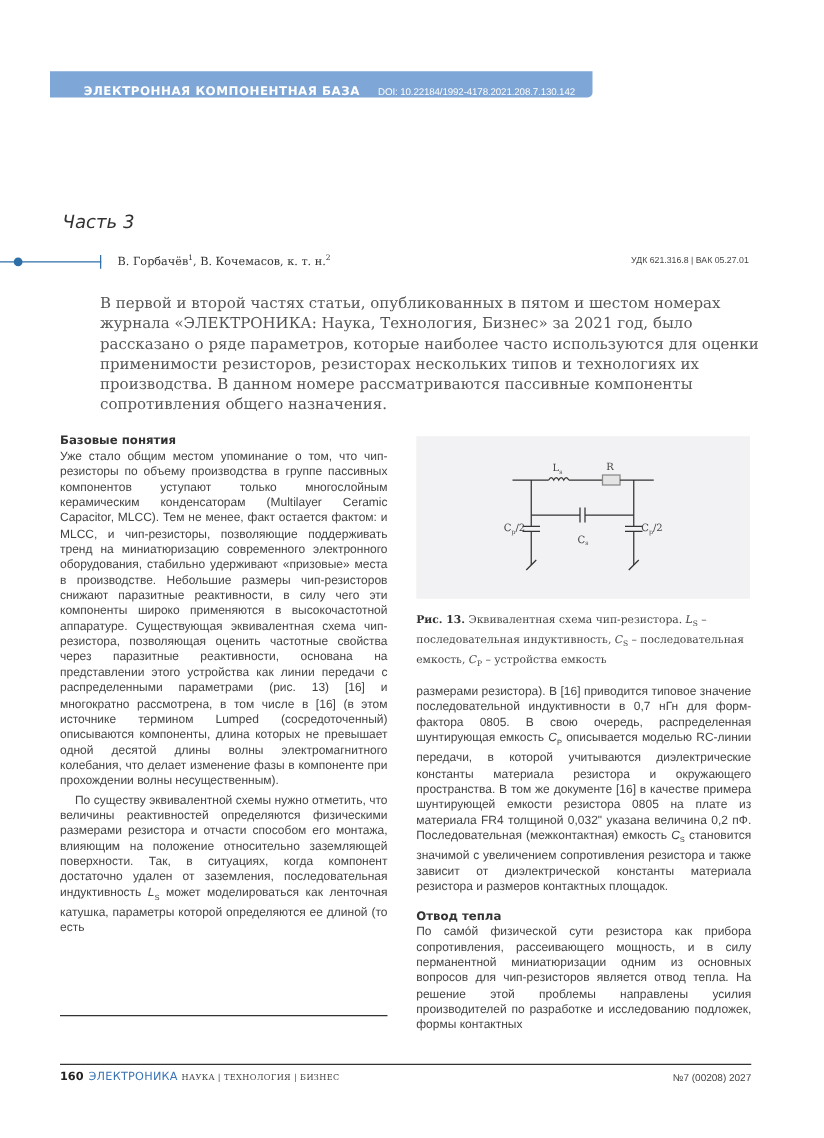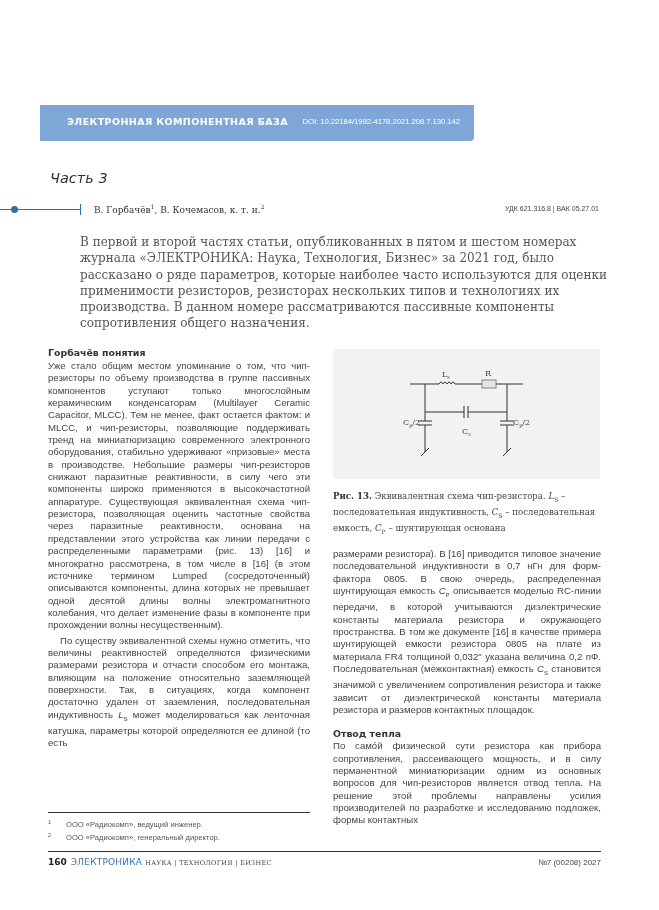--- a/index.html
+++ b/index.html
@@ -1,19 +1,19 @@
 <!DOCTYPE html>
 <html><head>
 <meta charset="utf-8">
 <style>
   html, body { margin: 0; padding: 0; background: #ffffff; }
   body { width: 659px; height: 910px; position: relative; overflow: hidden;
          font-family: "DejaVu Sans", sans-serif; color: #333; }
   .page { position: absolute; left: 0; top: 0; width: 659px; height: 910px; background: #fff; }
-  .header-wrap { position: absolute; left: 40px; top: 57px; width: 434px; height: 36px; background: #7ea6d6; border-radius: 0 0 4px 0; margin-top: 48px; }
+  .header-wrap { position: absolute; left: 40px; top: 57px; width: 434px; height: 21px; background: #7ea6d6; border-radius: 0 0 4px 0; }
   .section-label { position: absolute; left: 27px; top: 11px; font-family: "DejaVu Sans", sans-serif;
                    font-weight: bold; font-size: 9.5px; color: #ffffff; letter-spacing: 0.4px; }
   .doi { position: absolute; right: 14px; top: 12px; font-family: "Liberation Sans", sans-serif;
          font-size: 7.8px; color: #ffffff; letter-spacing: -0.1px; }
 
   .title { position: absolute; left: 50px; top: 108px; width: 440px; font-family: "DejaVu Sans", sans-serif;
            font-weight: bold; font-size: 24px; line-height: 31px; color: #222; letter-spacing: -0.3px; }
   .subtitle { position: absolute; left: 50px; top: 170px; font-family: "DejaVu Sans", sans-serif;
               font-size: 14.5px; color: #333; font-style: italic; }
 
@@ -77,21 +77,21 @@
   <div class="author-dot"></div>
   <div class="author-tick"></div>
   <div class="authors">
     <span>В. Горбачёв</span><sup>1</sup><span>, В. Кочемасов, к. т. н.</span><sup>2</sup>
   </div>
   <div class="udk">УДК 621.316.8 | ВАК 05.27.01</div>
 
   <div class="lead">В первой и второй частях статьи, опубликованных в пятом и шестом номерах журнала «ЭЛЕКТРОНИКА: Наука, Технология, Бизнес» за 2021 год, было рассказано о ряде параметров, которые наиболее часто используются для оценки применимости резисторов, резисторах нескольких типов и технологиях их производства. В данном номере рассматриваются пассивные компоненты сопротивления общего назначения.</div>
 
   <div class="col col-left">
-    <h4 class="h-subsub">Горбачёв понятия</h4>
+    <h4 class="h-subsub">Базовые понятия</h4>
     <p class="para">Уже стало общим местом упоминание о том, что чип-резисторы по объему производства в группе пассивных компонентов уступают только многослойным керамическим конденсаторам (Multilayer Ceramic Capacitor, MLCC). Тем не менее, факт остается фактом: и MLCC, и чип-резисторы, позволяющие поддерживать тренд на миниатюризацию современного электронного оборудования, стабильно удерживают «призовые» места в производстве. Небольшие размеры чип-резисторов снижают паразитные реактивности, в силу чего эти компоненты широко применяются в высокочастотной аппаратуре. Существующая эквивалентная схема чип-резистора, позволяющая оценить частотные свойства через паразитные реактивности, основана на представлении этого устройства как линии передачи с распределенными параметрами (рис. 13) [16] и многократно рассмотрена, в том числе в [16] (в этом источнике термином Lumped (сосредоточенный) описываются компоненты, длина которых не превышает одной десятой длины волны электромагнитного колебания, что делает изменение фазы в компоненте при прохождении волны несущественным).</p>
     <p class="para indent"><span>По существу эквивалентной схемы нужно отметить, что величины реактивностей определяются физическими размерами резистора и отчасти способом его монтажа, влияющим на положение относительно заземляющей поверхности. Так, в ситуациях, когда компонент достаточно удален от заземления, последовательная индуктивность </span><i>L</i><sub style="font-size:6px">S</sub><span> может моделироваться как ленточная катушка, параметры которой определяются ее длиной (то есть</span></p>
   </div>
 
   <div class="figure">
     <svg width="267" height="130" viewBox="0 0 267 130">
       <g stroke="#333" stroke-width="1" fill="none">
         <line x1="77" y1="35" x2="106" y2="35"></line>
         <path d="M106 35 q2 -4 4 0 q2 -4 4 0 q2 -4 4 0 q2 -4 4 0"></path>
         <line x1="122" y1="35" x2="149" y2="35"></line>
@@ -114,34 +114,30 @@
       </g>
       <text class="lbl" x="109" y="28"><tspan>L</tspan><tspan dy="2" font-size="5">s</tspan></text>
       <text class="lbl" x="152" y="27">R</text>
       <text class="lbl" x="129" y="85"><tspan>C</tspan><tspan dy="2" font-size="5">s</tspan></text>
       <text class="lbl" x="70" y="76"><tspan>C</tspan><tspan dy="2" font-size="5">p</tspan><tspan dy="-2">/2</tspan></text>
       <text class="lbl" x="180" y="76"><tspan>C</tspan><tspan dy="2" font-size="5">p</tspan><tspan dy="-2">/2</tspan></text>
     </svg>
   </div>
 
   <div class="caption">
-    <b>Рис. 13.</b><span> Эквивалентная схема чип-резистора. </span><i>L</i><sub style="font-size:6px">S</sub><span> – последовательная индуктивность, </span><i>C</i><sub style="font-size:6px">S</sub><span> – последовательная емкость, </span><i>C</i><sub style="font-size:6px">P</sub><span> – шунтирующая основана</span>
+    <b>Рис. 13.</b><span> Эквивалентная схема чип-резистора. </span><i>L</i><sub style="font-size:6px">S</sub><span> – последовательная индуктивность, </span><i>C</i><sub style="font-size:6px">S</sub><span> – последовательная емкость, </span><i>C</i><sub style="font-size:6px">P</sub><span> – устройства емкость</span>
   </div>
 
   <div class="col col-right">
     <p class="para"><span>размерами резистора). В [16] приводится типовое значение последовательной индуктивности в 0,7 нГн для форм-фактора 0805. В свою очередь, распределенная шунтирующая емкость </span><i>C</i><sub style="font-size:6px">P</sub><span> описывается моделью RC-линии передачи, в которой учитываются диэлектрические константы материала резистора и окружающего пространства. В том же документе [16] в качестве примера шунтирующей емкости резистора 0805 на плате из материала FR4 толщиной 0,032" указана величина 0,2 пФ. Последовательная (межконтактная) емкость </span><i>C</i><sub style="font-size:6px">S</sub><span> становится значимой с увеличением сопротивления резистора и также зависит от диэлектрической константы материала резистора и размеров контактных площадок.</span></p>
     <h4 class="h-heat">Отвод тепла</h4>
     <p class="para">По самóй физической сути резистора как прибора сопротивления, рассеивающего мощность, и в силу перманентной миниатюризации одним из основных вопросов для чип-резисторов является отвод тепла. На решение этой проблемы направлены усилия производителей по разработке и исследованию подложек, формы контактных</p>
   </div>
 
   <div class="fn-rule"></div>
-  <div class="footnotes">
-    <div class="fn"><span class="num">1</span><span>ООО «Радиокомп», ведущий инженер.</span></div>
-    <div class="fn"><span class="num">2</span><span>ООО «Радиокомп», генеральный директор.</span></div>
-  </div>
 
   <div class="footer-rule"></div>
   <div class="footer-left">
     <span class="pageno">160</span><span class="journal">ЭЛЕКТРОНИКА</span><span class="tagline">НАУКА | ТЕХНОЛОГИЯ | БИЗНЕС</span>
   </div>
   <div class="footer-right">№7 (00208) 2027</div>
 
 </div>
 
 </body></html>

